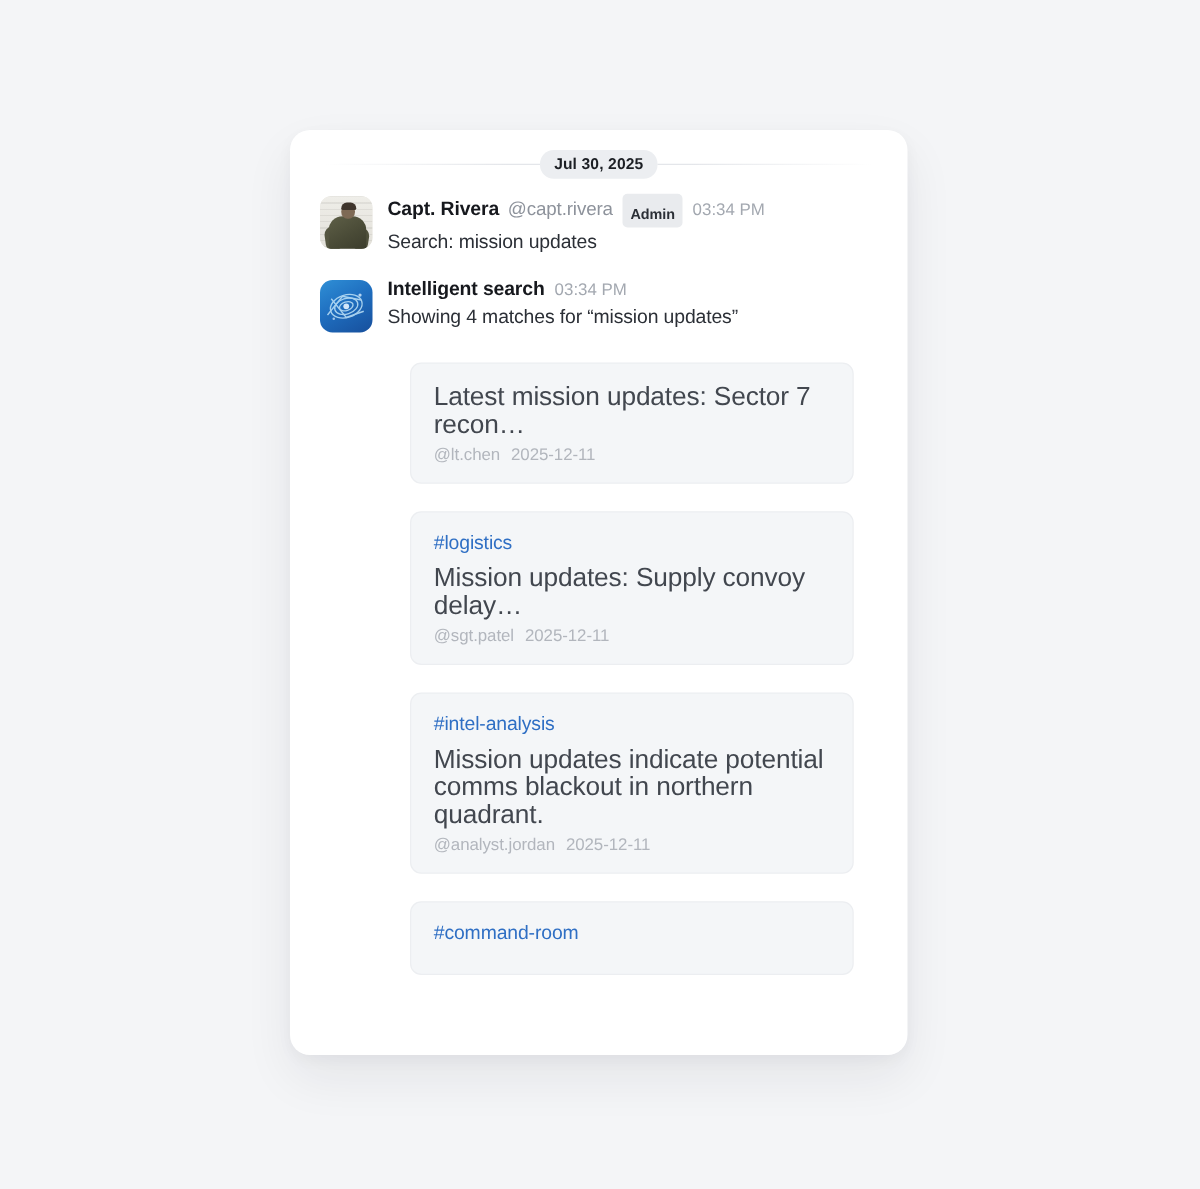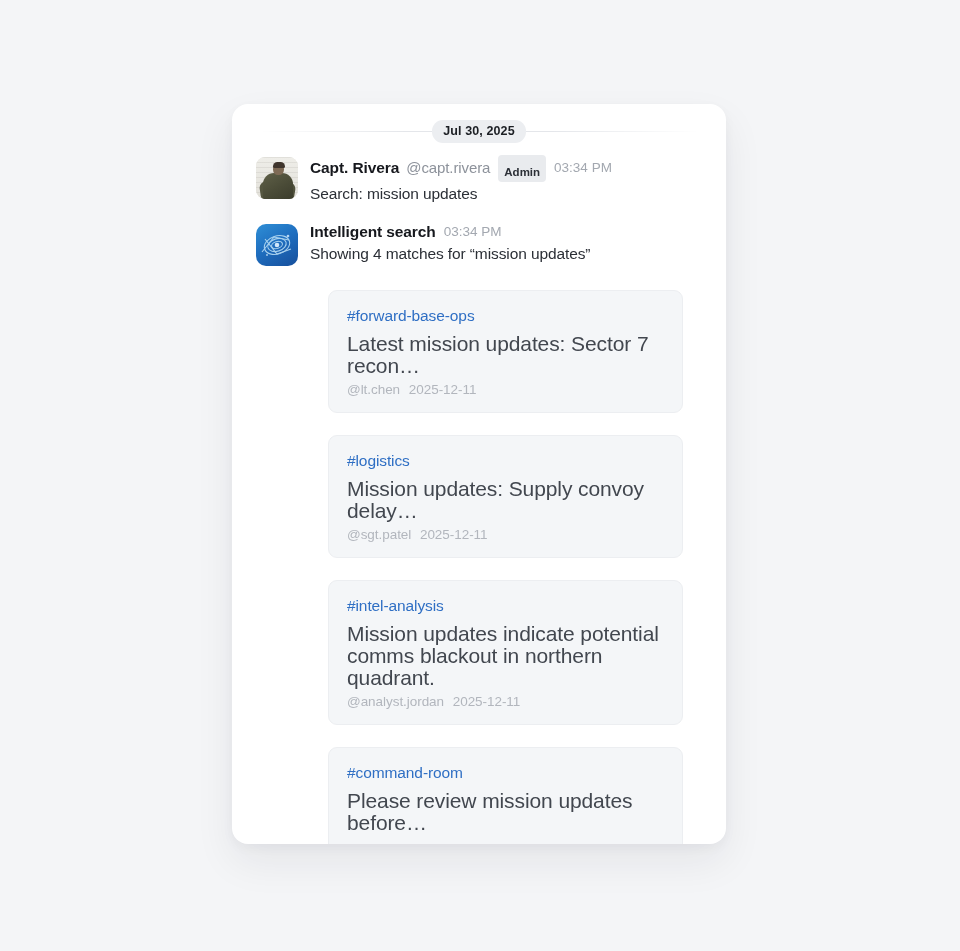--- a/index.html
+++ b/index.html
@@ -282,21 +282,20 @@
           <span class="msg-time">03:34 PM</span>
         </div>
         <div class="msg-text">Showing 4 matches for “mission updates”</div>
       </div>
     </div>
   </div>
 
   <div class="results">
 
     <div class="result-card">
-      <div class="result-channel">#forward-base-ops</div>
       <div class="result-snippet">Latest mission updates: Sector 7 recon…</div>
       <div class="result-meta">
         <span style="margin-right: 5px;">@lt.chen</span>
         <span>2025-12-11</span>
       </div>
     </div>
 
     <div class="result-card">
       <div class="result-channel">#logistics</div>
       <div class="result-snippet">Mission updates: Supply convoy delay…</div>
@@ -310,17 +309,16 @@
       <div class="result-channel">#intel-analysis</div>
       <div class="result-snippet">Mission updates indicate potential comms blackout in northern quadrant.</div>
       <div class="result-meta">
         <span style="margin-right: 5px;">@analyst.jordan</span>
         <span>2025-12-11</span>
       </div>
     </div>
 
     <div class="result-card">
       <div class="result-channel">#command-room</div>
-      <div class="result-snippet">Please review mission updates before…</div>
     </div>
 
   </div>
 </div>
 
 </body></html>

